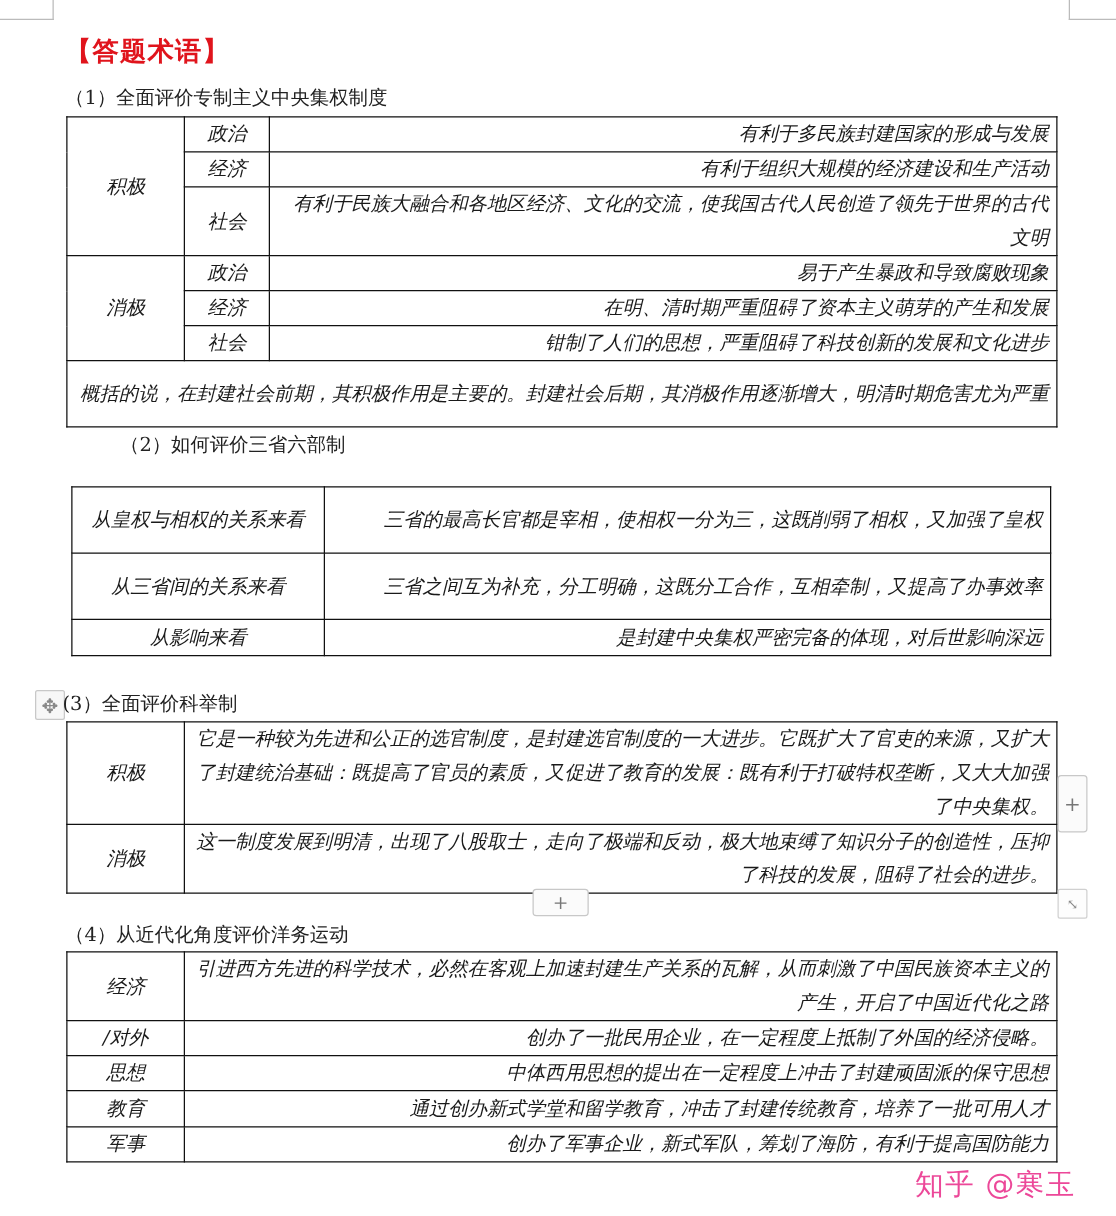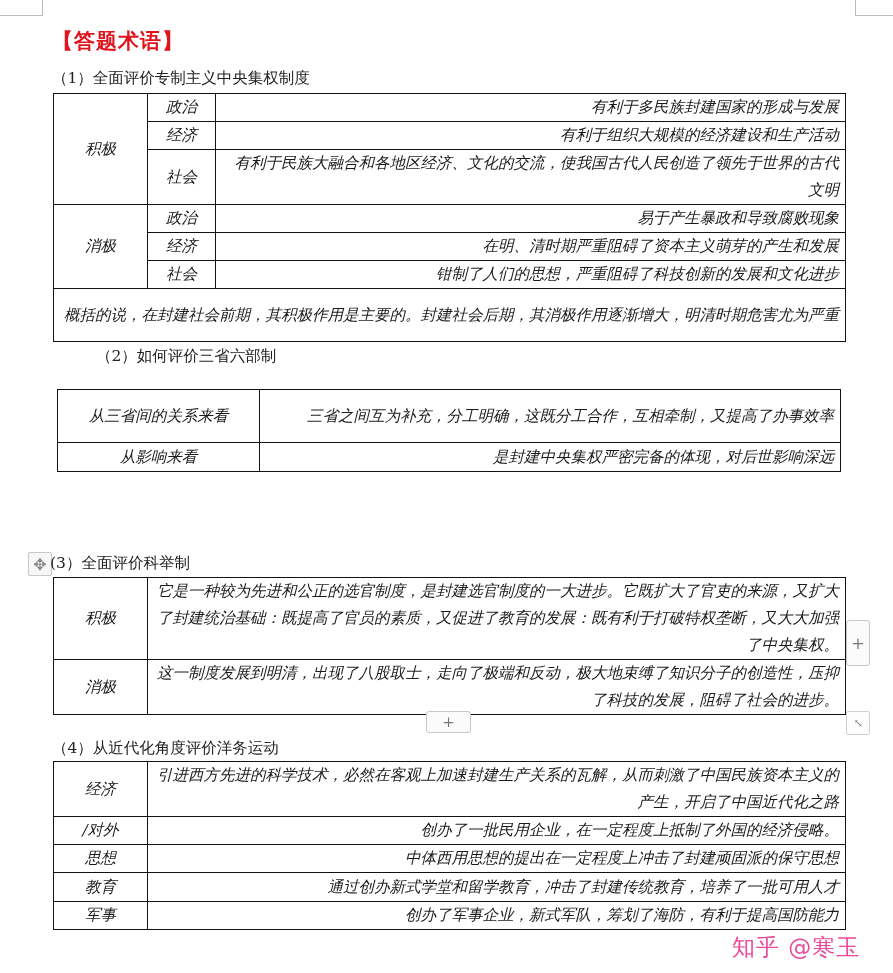--- a/index.html
+++ b/index.html
@@ -74,20 +74,24 @@
 </tbody>
   </table>
 
 <div class="abs heading" style="left:52px;top:346px;margin-left:44px;">（2）如何评价三省六部制</div>
 <table style="left:57px;top:389px;width:784px;">
   <colgroup>
       <col style="width:202px">
       <col>
     </colgroup>
   <tbody>
+      <tr style="height:53px">
+    <td class="c">从皇权与相权的关系来看</td>
+    <td class="t">三省的最高长官都是宰相，使相权一分为三，这既削弱了相权，又加强了皇权</td>
+  </tr>
   <tr style="height:53px">
     <td class="c">从三省间的关系来看</td>
     <td class="t">三省之间互为补充，分工明确，这既分工合作，互相牵制，又提高了办事效率</td>
   </tr>
   <tr style="height:29px">
     <td class="c">从影响来看</td>
     <td class="t">是封建中央集权严密完备的体现，对后世影响深远</td>
   </tr>
 </tbody>
   </table>

